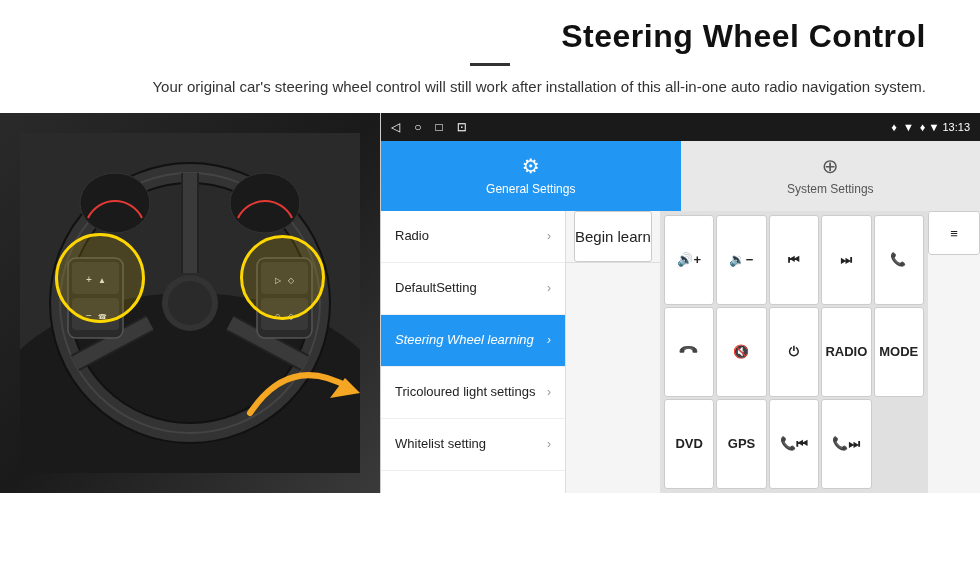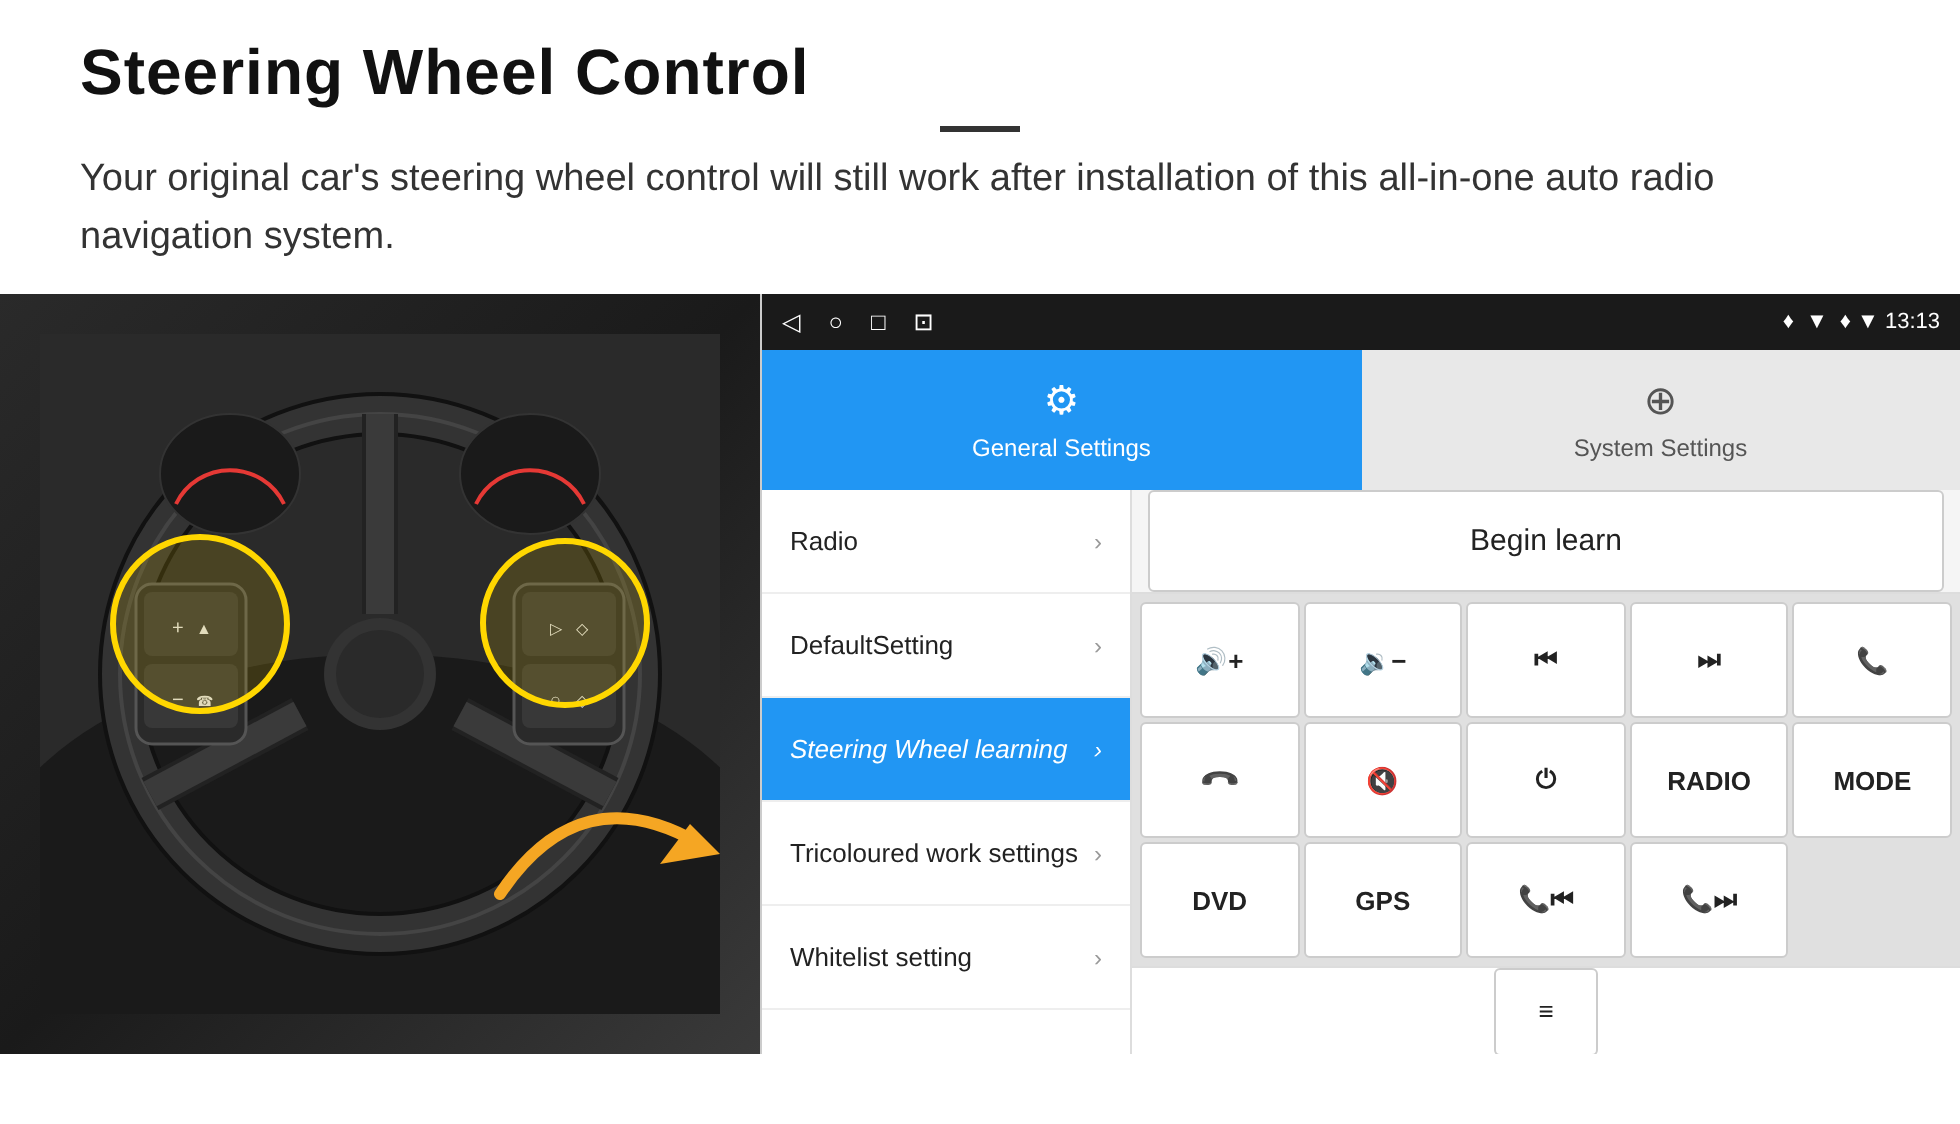--- a/index.html
+++ b/index.html
@@ -5,40 +5,40 @@
     * { box-sizing: border-box; margin: 0; padding: 0; }
     body {
       width: 980px;
       height: 562px;
       font-family: Arial, sans-serif;
       background: #fff;
       overflow: hidden;
     }
 
     .page-header {
-      text-align: left;
-      padding: 18px 40px 10px;
+      text-align: right;
+      padding: 18px 54px 10px;
     }
 
     .page-title {
       font-size: 32px;
       font-weight: 900;
       color: #111;
       letter-spacing: 0.5px;
     }
 
     .title-divider {
       width: 40px;
       height: 3px;
       background: #333;
       margin: 8px auto 10px;
     }
 
     .page-subtitle {
-      font-size: 19px;
+      font-size: 15px;
       color: #333;
       line-height: 1.5;
     }
 
     .content-area {
       display: flex;
       flex-direction: row;
       width: 980px;
       height: 380px;
       margin-top: 4px;
@@ -177,21 +177,20 @@
     .menu-item-label {
       font-size: 13px;
       line-height: 1.2;
     }
 
     
     .right-panel {
       flex: 1;
       background: #f5f5f5;
       display: flex;
-      flex-direction: column;
       padding: 0;
     }
 
     .begin-learn-row {
       display: flex;
       height: 52px;
       border-bottom: 1px solid #ddd;
       align-items: center;
     }
 
@@ -359,21 +358,21 @@
         </div>
         <div class="menu-item">
           <span class="menu-item-label">DefaultSetting</span>
           <span class="chevron">›</span>
         </div>
         <div class="menu-item active">
           <span class="menu-item-label">Steering Wheel learning</span>
           <span class="chevron">›</span>
         </div>
         <div class="menu-item">
-          <span class="menu-item-label">Tricoloured work settings</span>
+          <span class="menu-item-label">Tricoloured light settings</span>
           <span class="chevron">›</span>
         </div>
         <div class="menu-item">
           <span class="menu-item-label">Whitelist setting</span>
           <span class="chevron">›</span>
         </div>
       </div>
 
       <div class="right-panel">
 

